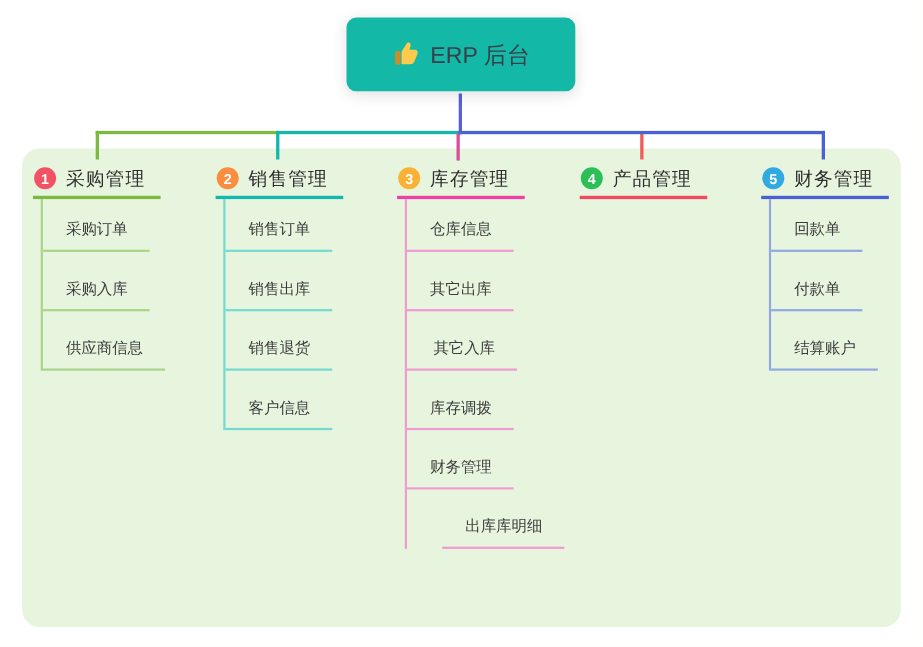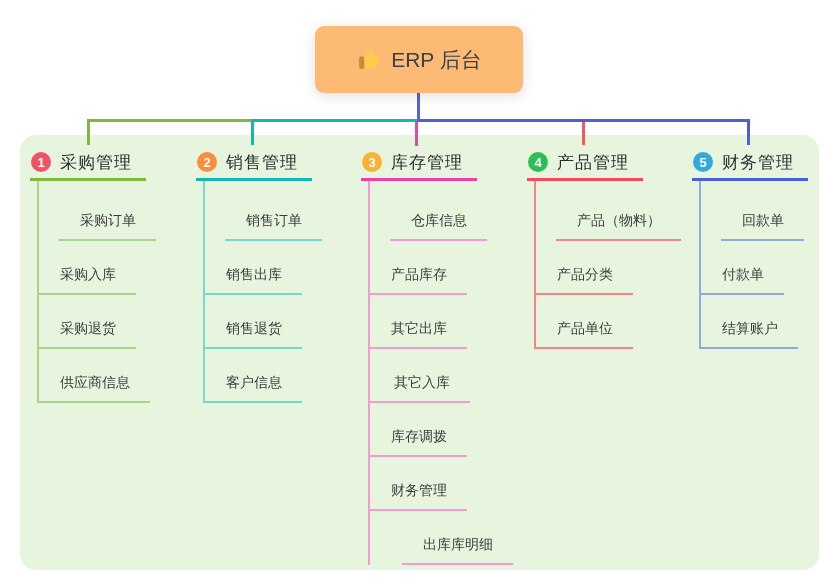--- a/index.html
+++ b/index.html
@@ -6,43 +6,43 @@
   body{
     width:839px;height:588px;position:relative;overflow:hidden;
     background:#ffffff;
     font-family:"Liberation Sans","DejaVu Sans",sans-serif;
   }
   #panel{
     position:absolute;left:20px;top:135px;width:799px;height:435px;
     background:#e7f5df;border-radius:16px;z-index:0;
   }
   #root-node{
-    position:absolute;left:315px;top:26px;width:208px;height:67px;
-    background:#fdba74;border-radius:9px;
+    position:absolute;left:315px;top:16px;width:208px;height:67px;
+    background:#14b8a6;border-radius:9px;
     box-shadow:0 3px 14px rgba(0,0,0,.12);
     display:flex;align-items:center;justify-content:center;gap:10px;
     z-index:3;cursor:default;
   }
   #root-label{font-size:21px;color:#3a3f49;}
   .cline{position:absolute;z-index:2;}
   .branch{position:absolute;z-index:3;}
   .branch-header{
     display:flex;align-items:center;gap:9px;height:32px;
     border-bottom:3px solid;padding:0 14px 0 1px;width:fit-content;
     cursor:default;
   }
   .badge{
     width:20px;height:20px;border-radius:50%;flex:0 0 20px;
     color:#fff;font-size:13px;font-weight:bold;
     display:flex;align-items:center;justify-content:center;
   }
   .branch-title{font-size:17px;color:#2d2d2d;font-weight:500;letter-spacing:1px;white-space:nowrap;}
   .children{border-left:2px solid;margin-left:7px;width:fit-content;}
   .child-row{height:54px;display:flex;align-items:flex-end;}
-  .child-row:first-child{height:60px;padding-left:20px;}
+  .child-row:first-child{height:48px;}
   .child-node{
     border-bottom:2px solid;padding:0 20px 9px 21px;
     font-size:14px;color:#3c3c3c;white-space:nowrap;cursor:default;
   }
 </style>
 </head>
 <body>
 
 <div id="panel" style="background: rgb(231, 245, 223);"></div>
 
@@ -75,23 +75,20 @@
         <span class="branch-title">采购管理</span>
       </div>
       <div class="children" style="border-left-color: rgb(169, 212, 137);">
         <div class="child-row">
           <span class="child-node" style="border-bottom-color: rgb(169, 212, 137);">采购订单</span>
         </div>
         <div class="child-row">
           <span class="child-node" style="border-bottom-color: rgb(169, 212, 137);">采购入库</span>
         </div>
         <div class="child-row">
-          <span class="child-node" style="border-bottom-color: rgb(169, 212, 137);">采购退货</span>
-        </div>
-        <div class="child-row">
           <span class="child-node" style="border-bottom-color: rgb(169, 212, 137);">供应商信息</span>
         </div>
       </div>
     </div>
     <div class="branch" style="left: 196px; top: 146px;">
       <div class="branch-header" style="border-bottom-color: rgb(19, 183, 173);">
         <span class="badge" style="background: rgb(250, 141, 62);">2</span>
         <span class="branch-title">销售管理</span>
       </div>
       <div class="children" style="border-left-color: rgb(116, 217, 207);">
@@ -112,54 +109,40 @@
     <div class="branch" style="left: 361px; top: 146px;">
       <div class="branch-header" style="border-bottom-color: rgb(238, 63, 166);">
         <span class="badge" style="background: rgb(249, 178, 52);">3</span>
         <span class="branch-title">库存管理</span>
       </div>
       <div class="children" style="border-left-color: rgb(242, 154, 210);">
         <div class="child-row">
           <span class="child-node" style="border-bottom-color: rgb(242, 154, 210);">仓库信息</span>
         </div>
         <div class="child-row">
-          <span class="child-node" style="border-bottom-color: rgb(242, 154, 210);">产品库存</span>
-        </div>
-        <div class="child-row">
           <span class="child-node" style="border-bottom-color: rgb(242, 154, 210);">其它出库</span>
         </div>
         <div class="child-row">
           <span class="child-node" style="border-bottom-color: rgb(242, 154, 210); padding-left: 24px;">其它入库</span>
         </div>
         <div class="child-row">
           <span class="child-node" style="border-bottom-color: rgb(242, 154, 210);">库存调拨</span>
         </div>
         <div class="child-row">
           <span class="child-node" style="border-bottom-color: rgb(242, 154, 210);">财务管理</span>
         </div>
         <div class="child-row">
           <span class="child-node" style="border-bottom-color: rgb(242, 154, 210); margin-left: 32px;">出库库明细</span>
         </div>
       </div>
     </div>
     <div class="branch" style="left: 527px; top: 146px;">
       <div class="branch-header" style="border-bottom-color: rgb(246, 72, 94);">
         <span class="badge" style="background: rgb(45, 191, 87);">4</span>
         <span class="branch-title">产品管理</span>
-      </div>
-      <div class="children" style="border-left-color: rgb(245, 131, 142);">
-        <div class="child-row">
-          <span class="child-node" style="border-bottom-color: rgb(245, 131, 142);">产品（物料）</span>
-        </div>
-        <div class="child-row">
-          <span class="child-node" style="border-bottom-color: rgb(245, 131, 142);">产品分类</span>
-        </div>
-        <div class="child-row">
-          <span class="child-node" style="border-bottom-color: rgb(245, 131, 142);">产品单位</span>
-        </div>
       </div>
     </div>
     <div class="branch" style="left: 692px; top: 146px;">
       <div class="branch-header" style="border-bottom-color: rgb(75, 96, 210);">
         <span class="badge" style="background: rgb(49, 170, 226);">5</span>
         <span class="branch-title">财务管理</span>
       </div>
       <div class="children" style="border-left-color: rgb(146, 168, 224);">
         <div class="child-row">
           <span class="child-node" style="border-bottom-color: rgb(146, 168, 224);">回款单</span>

